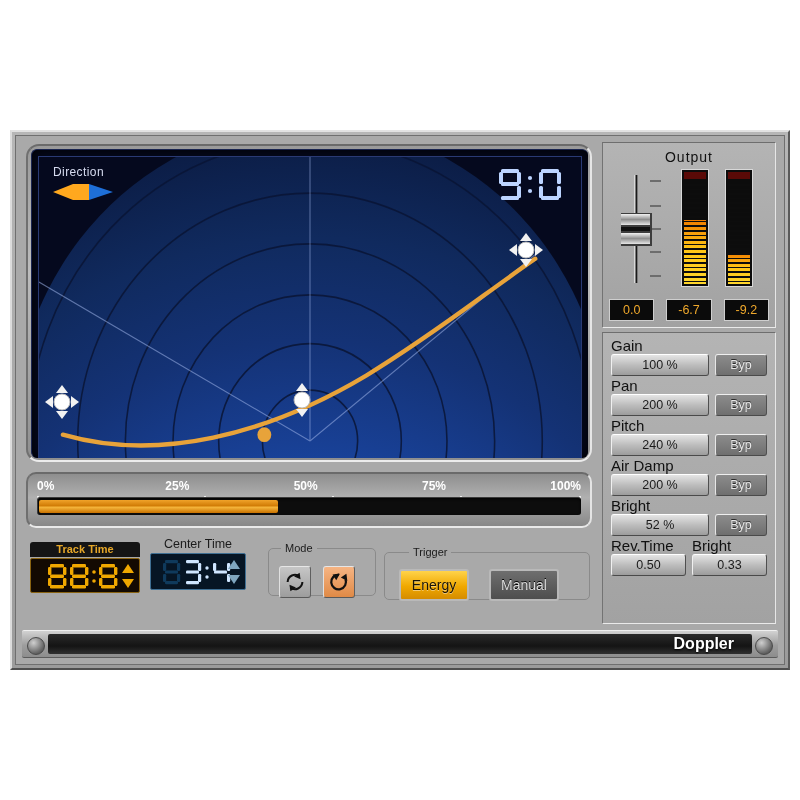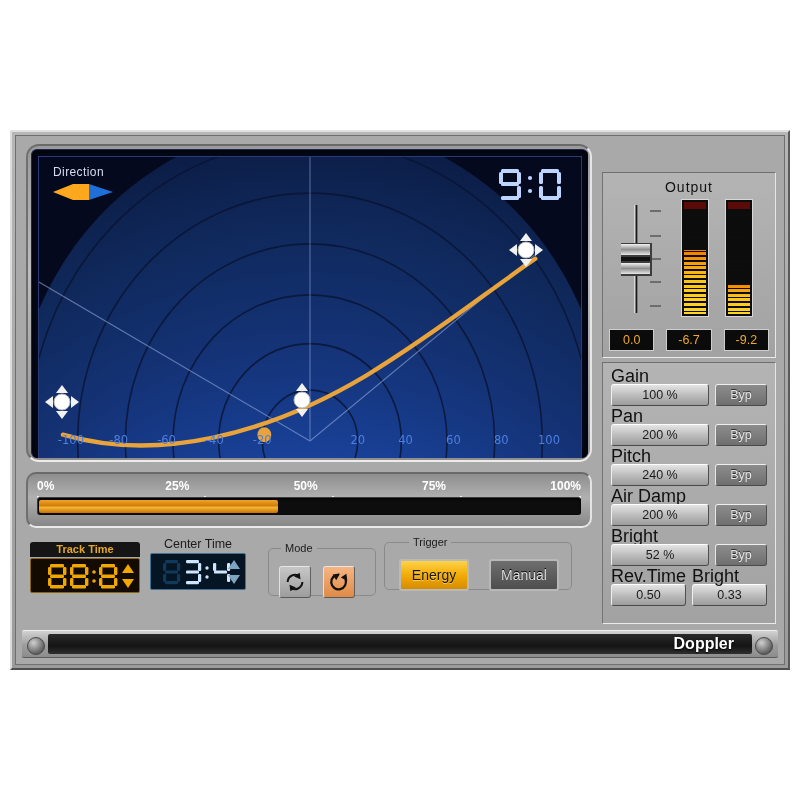--- a/index.html
+++ b/index.html
@@ -86,21 +86,21 @@
   .ct-box{position:absolute;left:124px;top:0px;width:96px;height:60px;}
   .ct-title{height:17px;color:#1b1b1b;font-size:12.5px;text-align:center;line-height:17px;}
   .ct-screen{position:relative;height:37px;background:#061524;
     border:1px solid #3f6f93;border-radius:2px;box-sizing:border-box;
     display:flex;align-items:center;justify-content:center;}
   .spin{position:absolute;right:4px;top:50%;transform:translateY(-50%);width:14px;height:26px;}
 
   .group{position:absolute;box-sizing:border-box;border:1px solid #8a8a8a;border-top-color:#8a8a8a;border-radius:5px;}
   .group > legend{font-size:11px;color:#1b1b1b;padding:0 4px;}
   .mode-grp{left:240px;top:6px;width:108px;height:54px;}
-  .trig-grp{left:356px;top:0;width:188px;height:54px;padding-left:24px;}
+  .trig-grp{left:356px;top:10px;width:206px;height:54px;padding-left:24px;}
 
   .modebtn{
     position:absolute;top:12px;width:32px;height:32px;border-radius:3px;
     border-top:1px solid #e6e6e6;border-left:1px solid #e0e0e0;
     border-right:1px solid #5f5f5f;border-bottom:1px solid #595959;
     box-sizing:border-box;display:flex;align-items:center;justify-content:center;
   }
   .modebtn.off{background:linear-gradient(180deg,#c6c6c6,#9d9d9d);}
   .modebtn.on{background:linear-gradient(180deg,#f6b483,#e08a46);}
 
@@ -113,21 +113,21 @@
     color:#1a1306;border:2px solid #b9b9b9;text-shadow:0 1px 0 rgba(255,255,255,.45);}
   .trigbtn.off{background:linear-gradient(180deg,#6e6e6e,#4e4e4e);
     color:#dcdcdc;border:2px solid #b9b9b9;text-shadow:0 -1px 0 #000;}
 
   
   .right-col{position:absolute;right:8px;top:6px;width:174px;bottom:40px;}
   .rpanel{
     position:absolute;left:0;right:0;box-sizing:border-box;
     background:linear-gradient(180deg,#b4b4b4,#a2a2a2);
     border-top:1px solid #6e6e6e;border-left:1px solid #737373;
-    border-right:1px solid #e6e6e6;border-bottom:1px solid #eaeaea;margin-top:30px;
+    border-right:1px solid #e6e6e6;border-bottom:1px solid #eaeaea;
   }
   .out-panel{top:0;height:186px;}
   .par-panel{top:190px;bottom:0;}
 
   .out-title{position:absolute;left:0;right:0;top:6px;text-align:center;
     font-size:14px;color:#111;letter-spacing:1px;}
 
   .fader{position:absolute;left:14px;top:30px;width:46px;height:112px;}
   .meterpair{position:absolute;left:76px;top:26px;width:84px;height:118px;}
   .meter{position:absolute;top:0;width:28px;height:100%;
@@ -138,21 +138,21 @@
   .segfill{position:absolute;left:0;right:0;bottom:0;
     background:linear-gradient(180deg,#f07d00,#ffc515 45%,#ffd62c);}
   .segmask{position:absolute;inset:0;background:repeating-linear-gradient(
       180deg,rgba(0,0,0,0) 0px,rgba(0,0,0,0) 3px,#0d0d0d 3px,#0d0d0d 4.6px);}
 
   .valrow{position:absolute;left:6px;right:6px;bottom:6px;height:22px;display:flex;gap:12px;}
   .valbox{flex:1;background:#0b0b0b;border:1px solid #cfcfcf;box-sizing:border-box;
     color:#f0a92c;font-size:12.5px;display:flex;align-items:center;justify-content:center;}
 
   .prow{position:absolute;left:8px;right:8px;}
-  .plabel{font-size:18px;color:#111;line-height:14px;}
+  .plabel{font-size:15px;color:#111;line-height:14px;}
   .pctrls{display:flex;gap:6px;margin-top:1px;}
   .pval{
     flex:1;height:22px;border-radius:3px;box-sizing:border-box;
     background:linear-gradient(180deg,#e4e4e4,#bdbdbd 50%,#9c9c9c);
     border-top:1px solid #fff;border-left:1px solid #f0f0f0;
     border-right:1px solid #4f4f4f;border-bottom:1px solid #4a4a4a;
     display:flex;align-items:center;justify-content:center;font-size:12.5px;color:#1a1a1a;
   }
   .byp{
     width:52px;height:22px;border-radius:3px;box-sizing:border-box;
@@ -266,33 +266,20 @@
               <svg style="position:absolute;left:470px;top:76px;width:34px;height:34px;" viewBox="0 0 34 34">
                 <g fill="#f2f2f2">
                   <polygon points="0,17 8,11 8,23"></polygon>
                     <polygon points="34,17 26,11 26,23"></polygon>
                   <polygon points="17,0 11,8 23,8"></polygon>
                     <polygon points="17,34 11,26 23,26"></polygon>
                 </g>
                 <circle cx="17" cy="17" r="8" fill="#fff" stroke="#b9b9b9"></circle>
               </svg>
 
-              <div class="axis-row">
-                <span>-100</span>
-                <span>-80</span>
-                <span>-60</span>
-                <span>-40</span>
-                <span>-20</span>
-                <span class="zero">0</span>
-                <span>20</span>
-                <span>40</span>
-                <span>60</span>
-                <span>80</span>
-                <span>100</span>
-              </div>
             </div>
           </div>
         </div>
 
         <div class="prog-bezel">
           <div class="prog-ticks">
             <span><b>0%</b><i style="left:0"></i></span>
             <span><b>25%</b><i style="left:30%"></i></span>
             <span><b>50%</b><i style="left:30%"></i></span>
             <span><b>75%</b><i style="left:30%"></i></span>

